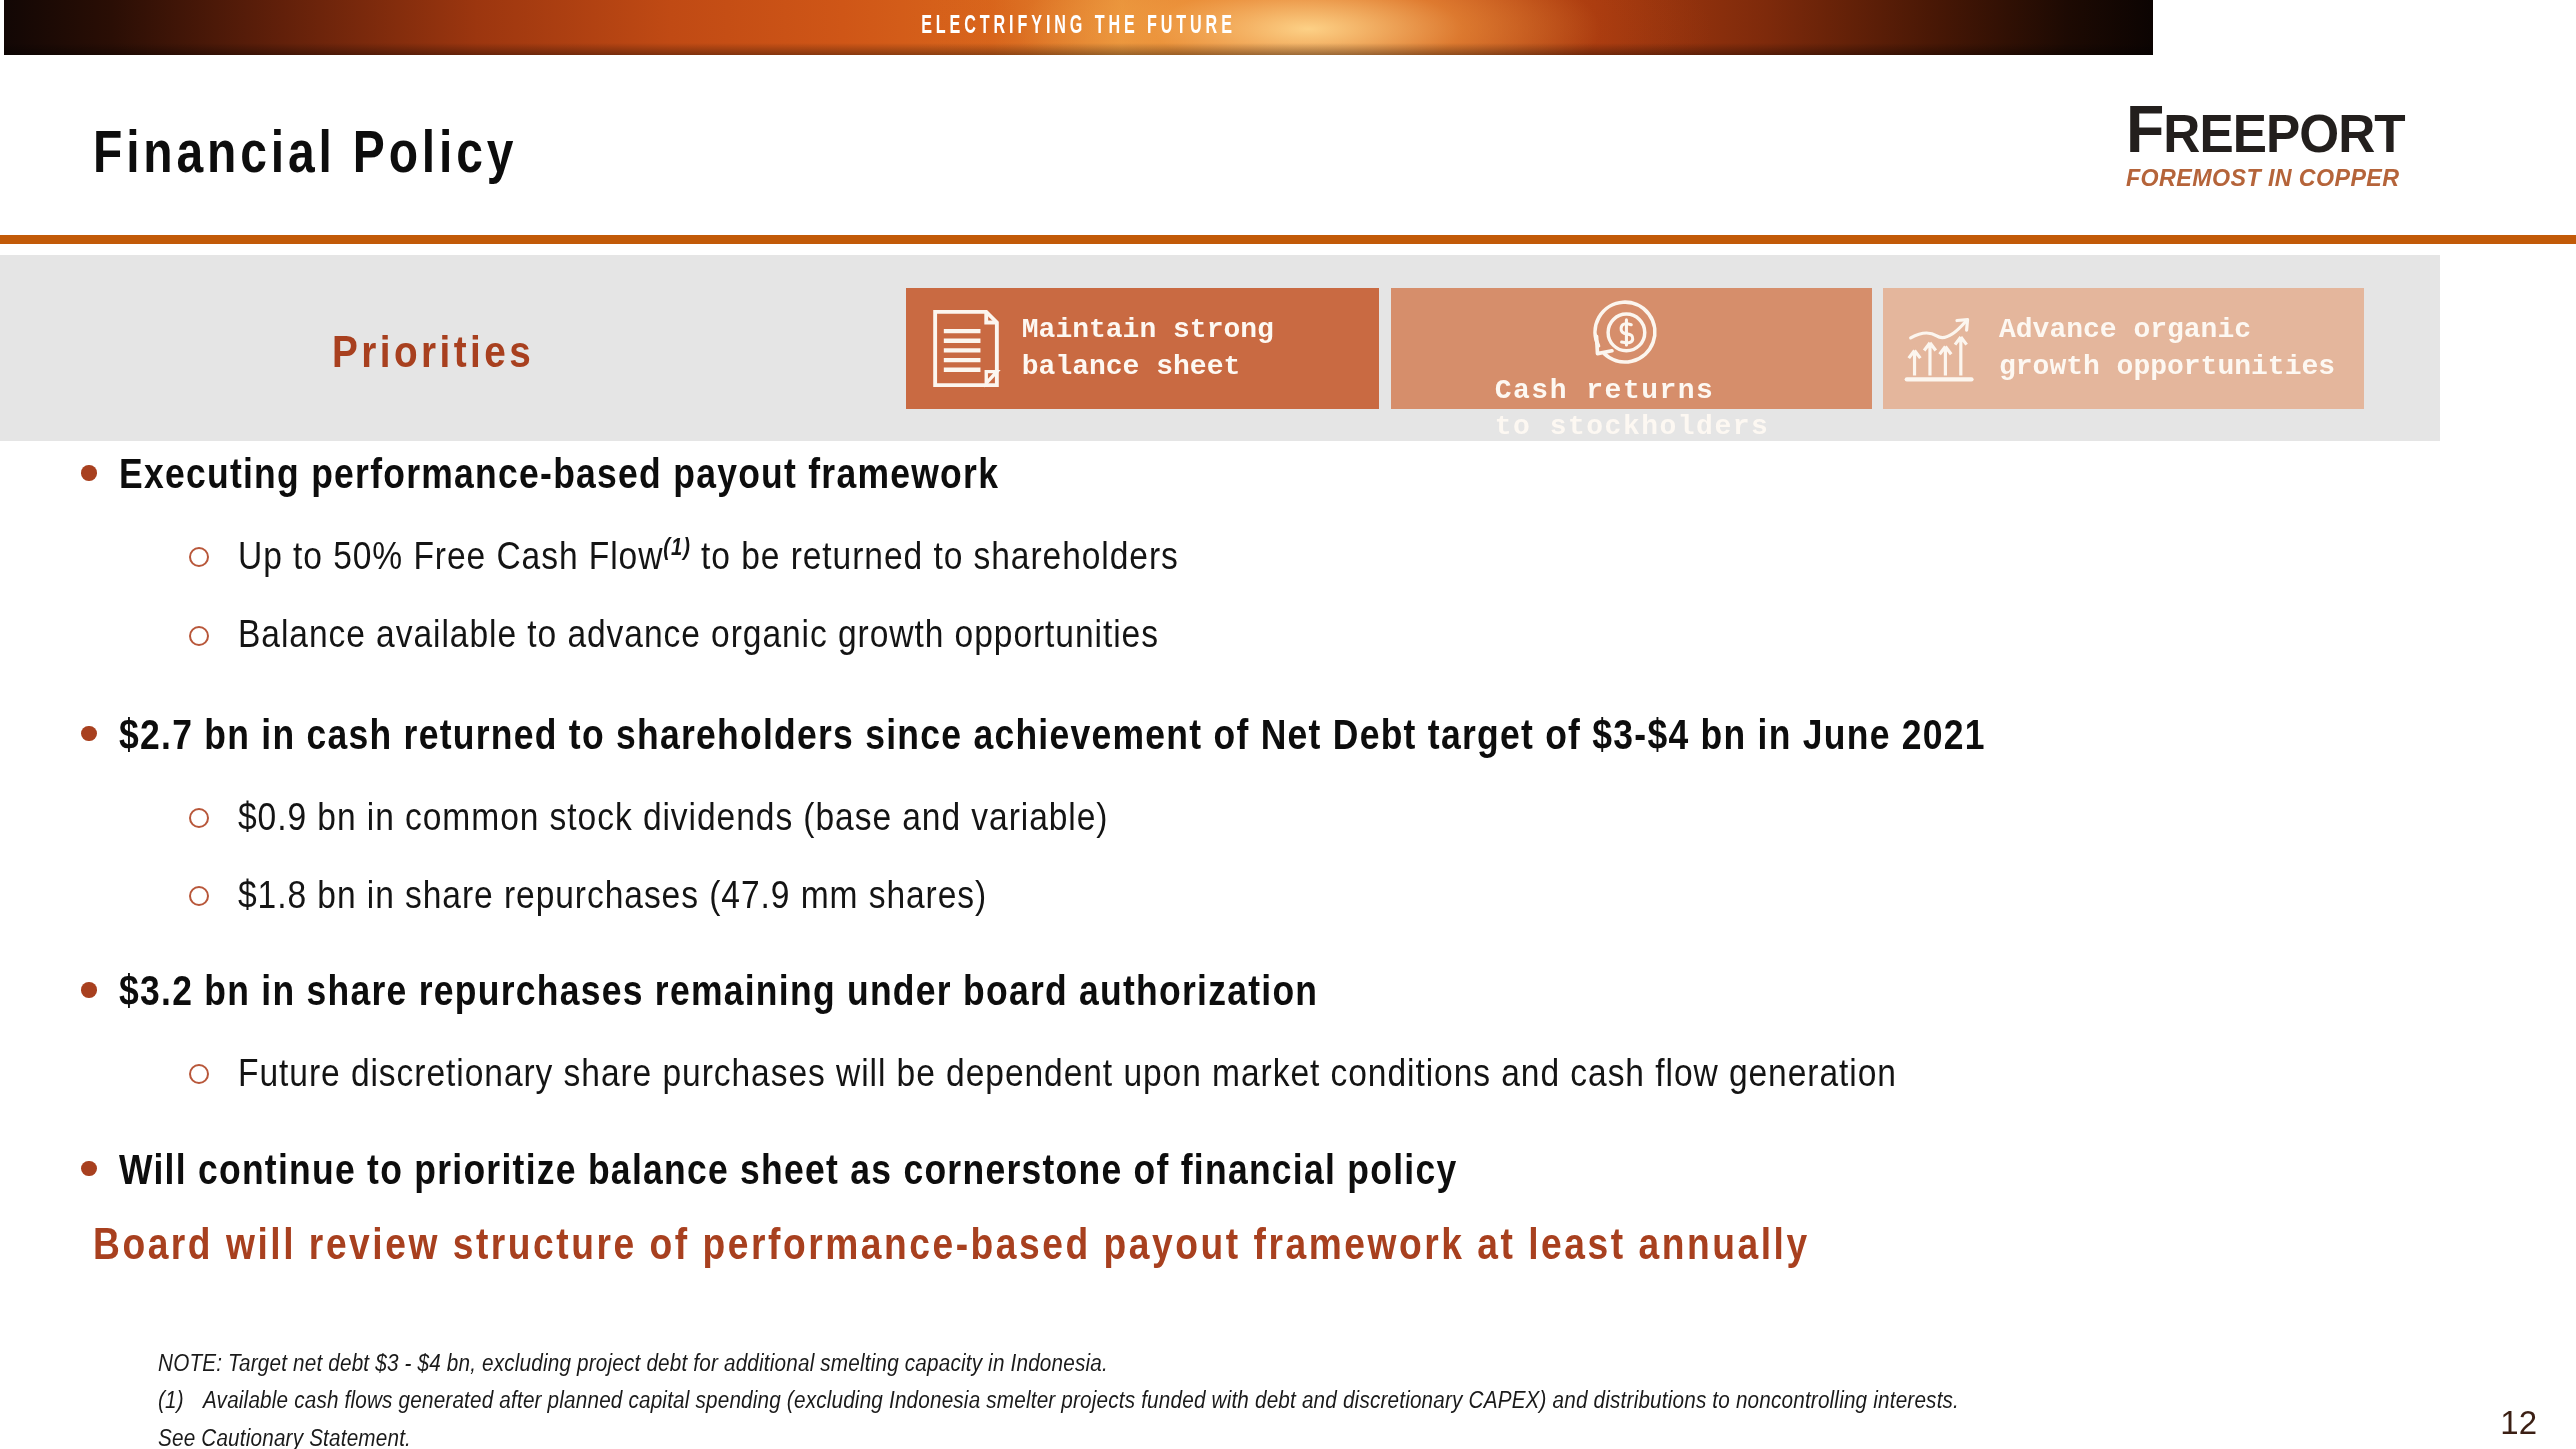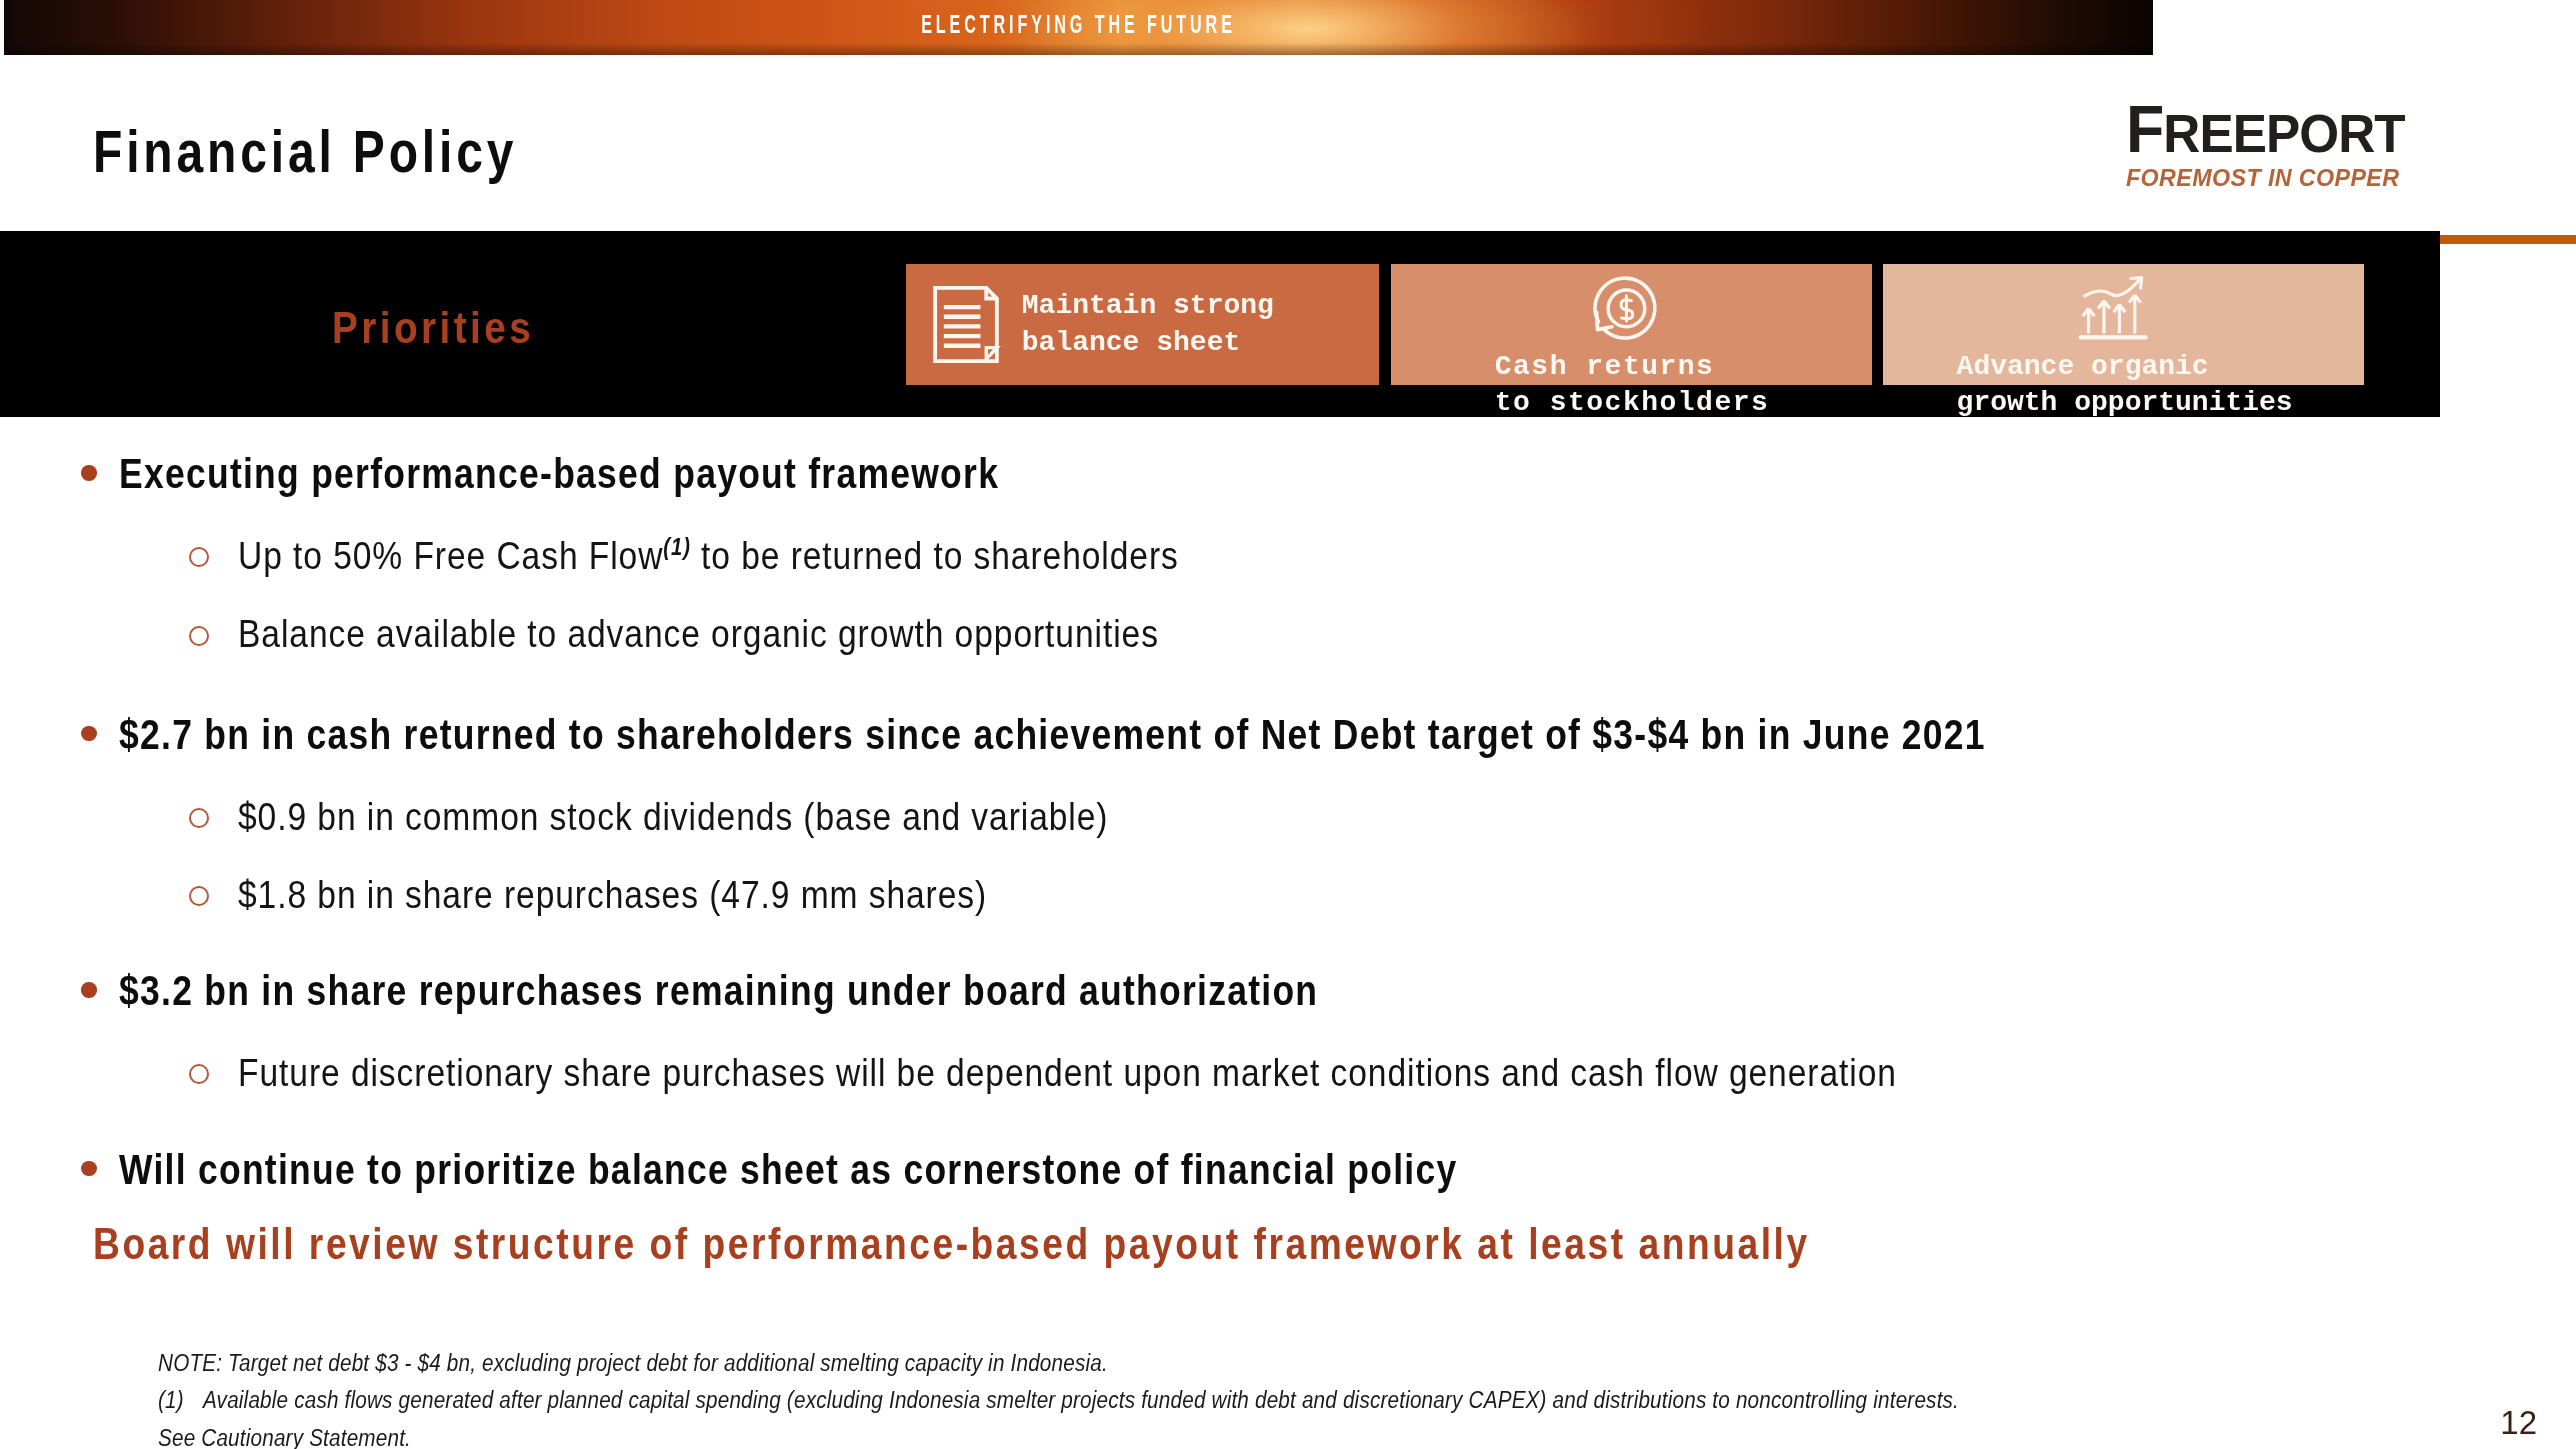--- a/index.html
+++ b/index.html
@@ -128,24 +128,24 @@
     position: absolute;
     top: 235px; left: 0;
     width: 2576px;
     height: 8.7px;
     background: #c25a08;
   }
 
   
   .priorities-band {
     position: absolute;
-    top: 231px; left: 0;
+    top: 255px; left: 0;
     width: 2440px;
     height: 186px;
-    background: #000000;
+    background: #e5e5e5;
   }
   .priorities-label {
     position: absolute;
     left: 332px;
     top: 72px;
     font-family: "Liberation Sans", sans-serif;
     font-size: 44px;
     font-weight: bold;
     color: #a8401f;
     letter-spacing: 3.9px;
@@ -162,21 +162,21 @@
     gap: 11.6px;
   }
   .pri-box {
     display: flex;
     align-items: center;
     height: 121px;
     padding: 0 17.4px 0 19.3px;
   }
   .pri-box.b1 { background: #c96a42; width: 473px; }
   .pri-box.b2 { background: #d68e6b; width: 481px; flex-direction: column; }
-  .pri-box.b3 { background: #e4b69c; width: 481px; flex-direction: column; }
+  .pri-box.b3 { background: #e4b69c; width: 481px; }
 
   .pri-icon {
     flex: 0 0 auto;
     width: 81px;
     height: 85px;
     display: flex;
     align-items: center;
     justify-content: center;
     margin-right: 15.5px;
   }

